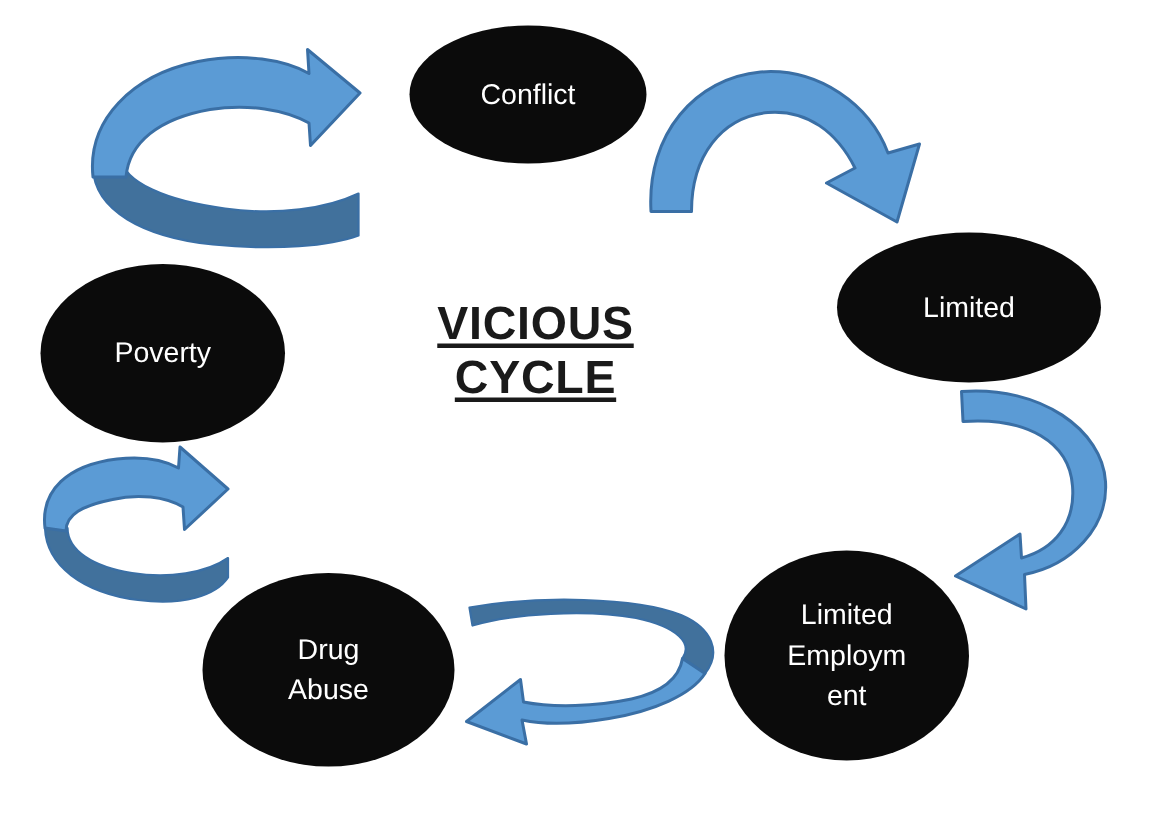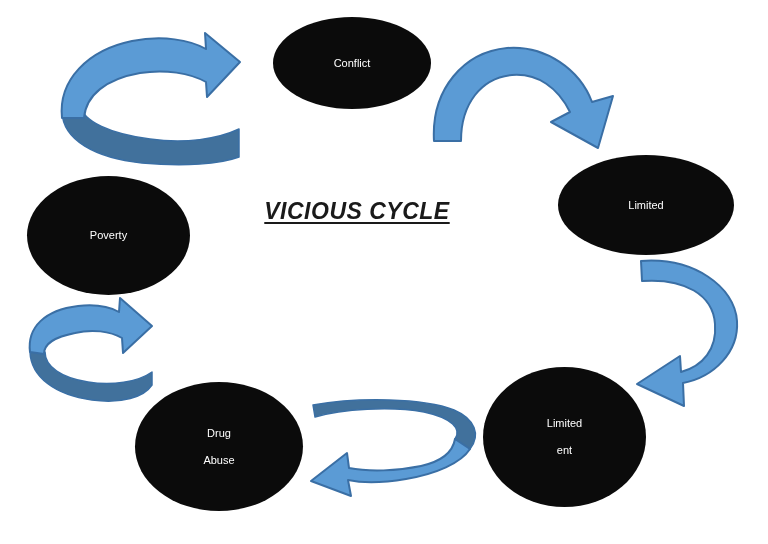--- a/index.html
+++ b/index.html
@@ -52,37 +52,36 @@
     background: var(--node-fill);
     border-radius: 50%;
     display: flex;
     flex-direction: column;
     align-items: center;
     justify-content: center;
     text-align: center;
   }
   .node-line {
     color: var(--node-text);
-    font-size: 11px;
+    font-size: 19px;
     line-height: 27px;
     white-space: nowrap;
   }
   #node-conflict            { left: 273px; top: 17px;  width: 158px; height: 92px; }
   #node-poverty             { left: 27px;  top: 176px; width: 163px; height: 119px; }
   #node-limited-education   { left: 558px; top: 155px; width: 176px; height: 100px; }
   #node-limited-employment  { left: 483px; top: 367px; width: 163px; height: 140px; }
   #node-drug-abuse          { left: 135px; top: 382px; width: 168px; height: 129px; }
   .diagram-title {
     position: absolute;
     left: 250px;
     top: 198px;
     width: 214px;
     text-align: center;
-    font-size: 23px;
-    font-style: italic;
+    font-size: 31px;
     font-weight: 600;
     letter-spacing: 0.5px;
     color: var(--title-color);
     text-decoration: underline;
     text-underline-offset: 3px;
   }
 </style>
 </head>
 <body>
 
@@ -132,20 +131,21 @@
   <div class="node" id="node-conflict">
     <div class="node-line">Conflict</div>
   </div>
 
   <div class="node" id="node-limited-education">
     <div class="node-line">Limited</div>
   </div>
 
   <div class="node" id="node-limited-employment">
     <div class="node-line">Limited</div>
+    <div class="node-line">Employm</div>
     <div class="node-line">ent</div>
   </div>
 
   <div class="node" id="node-poverty">
     <div class="node-line">Poverty</div>
   </div>
 
   <div class="node" id="node-drug-abuse">
     <div class="node-line">Drug</div>
     <div class="node-line">Abuse</div>

